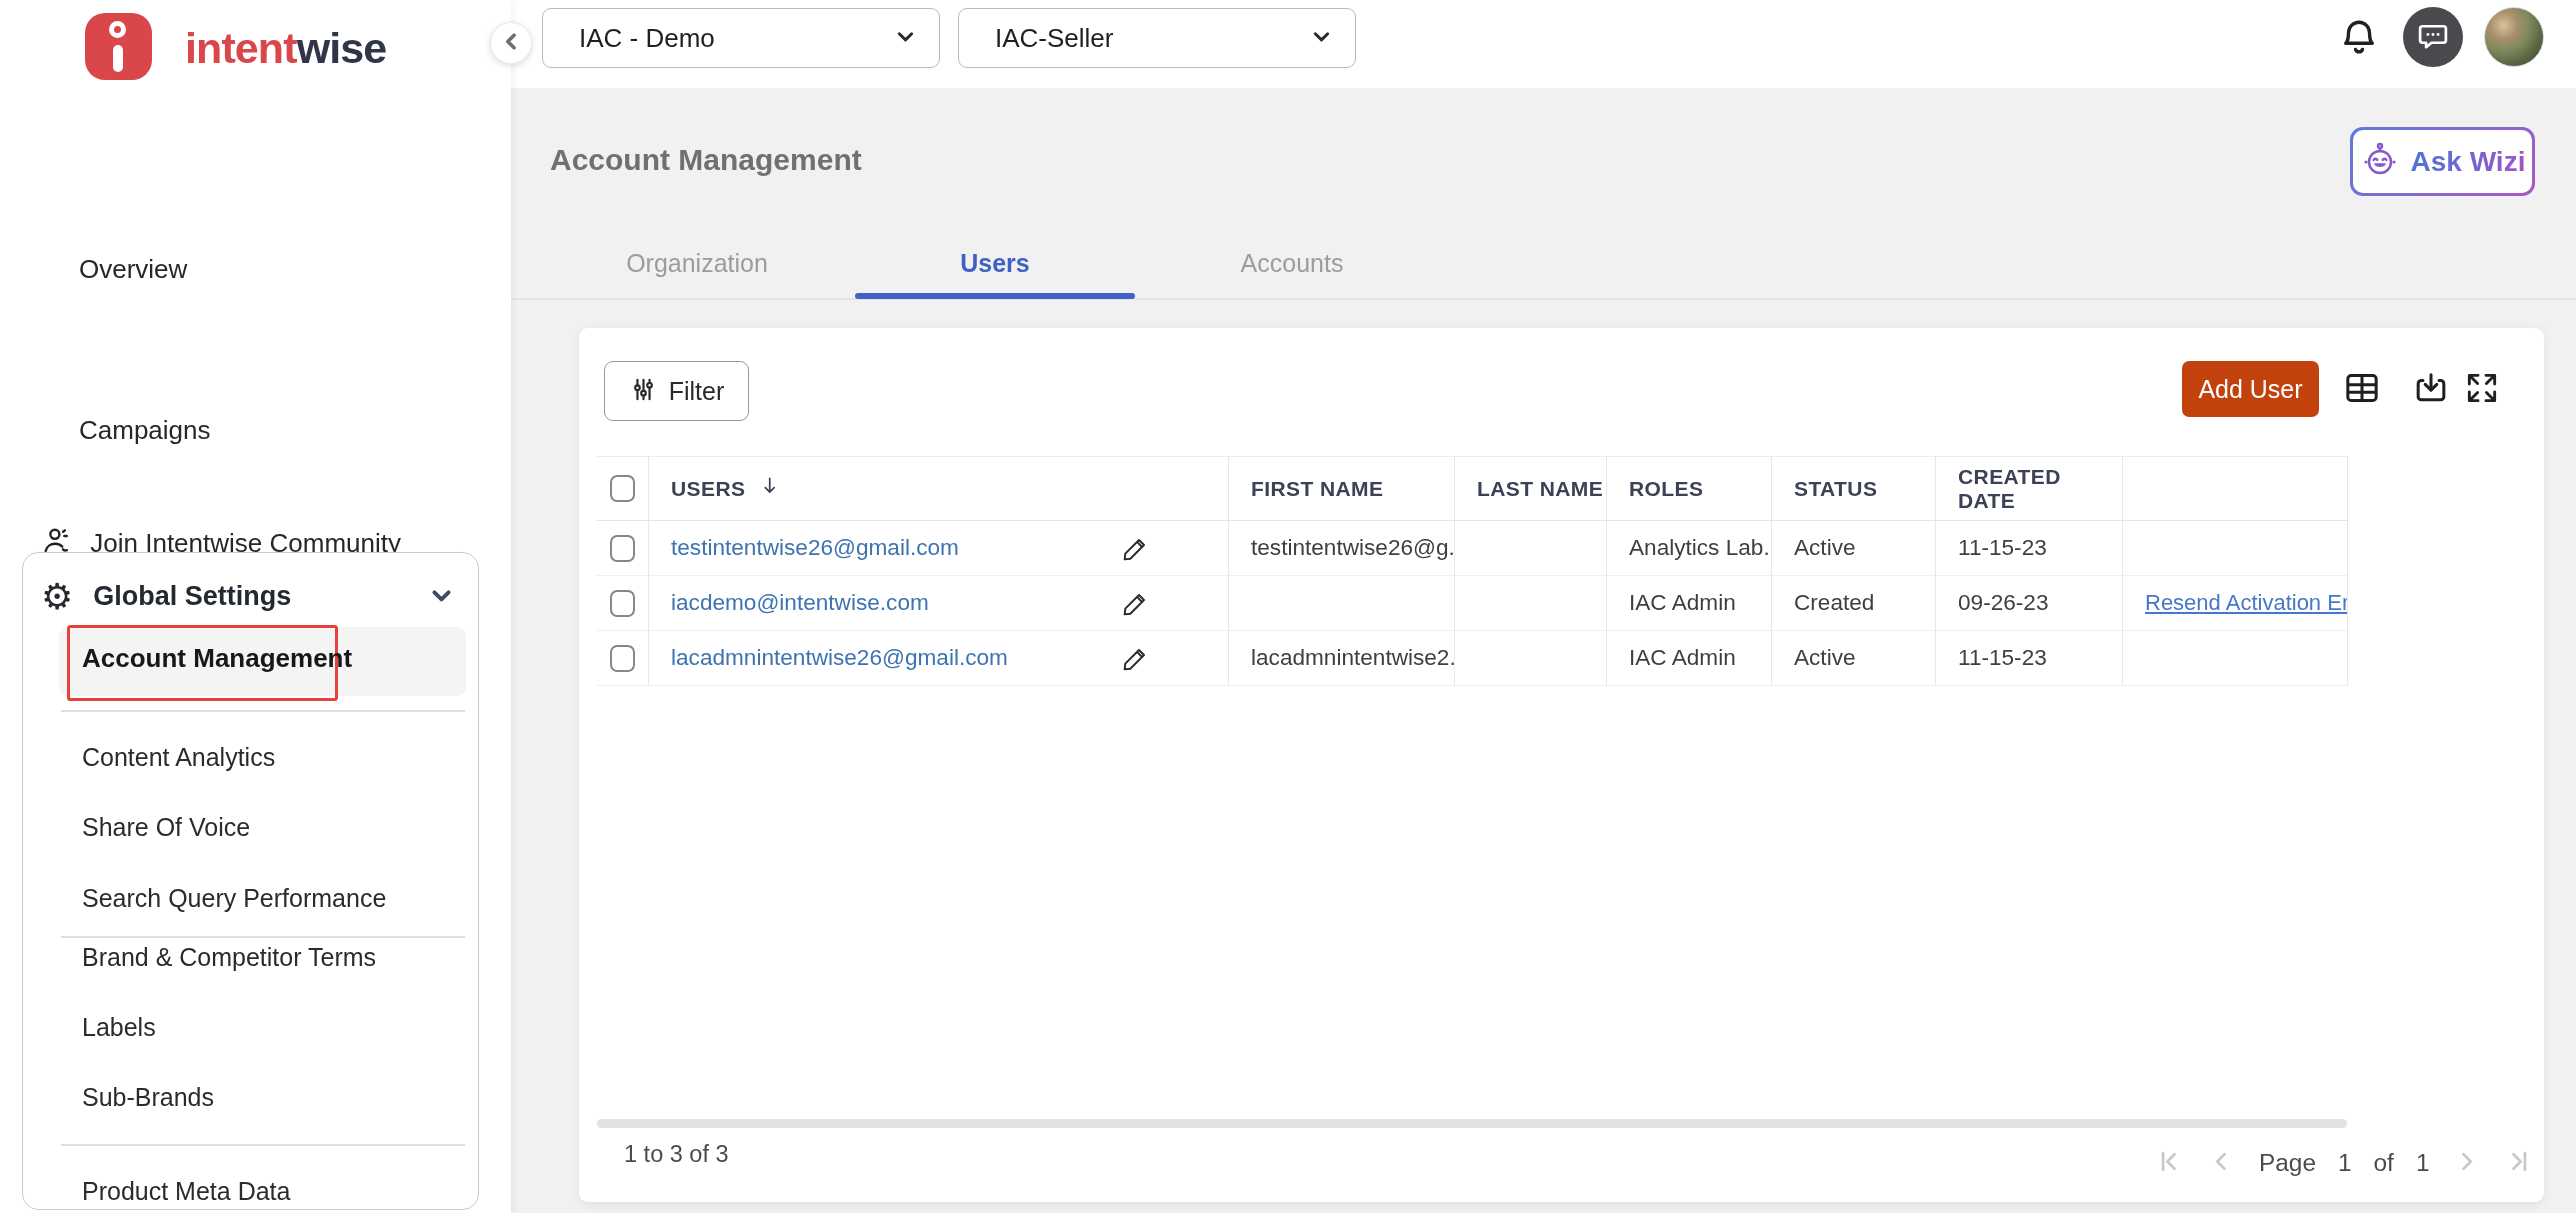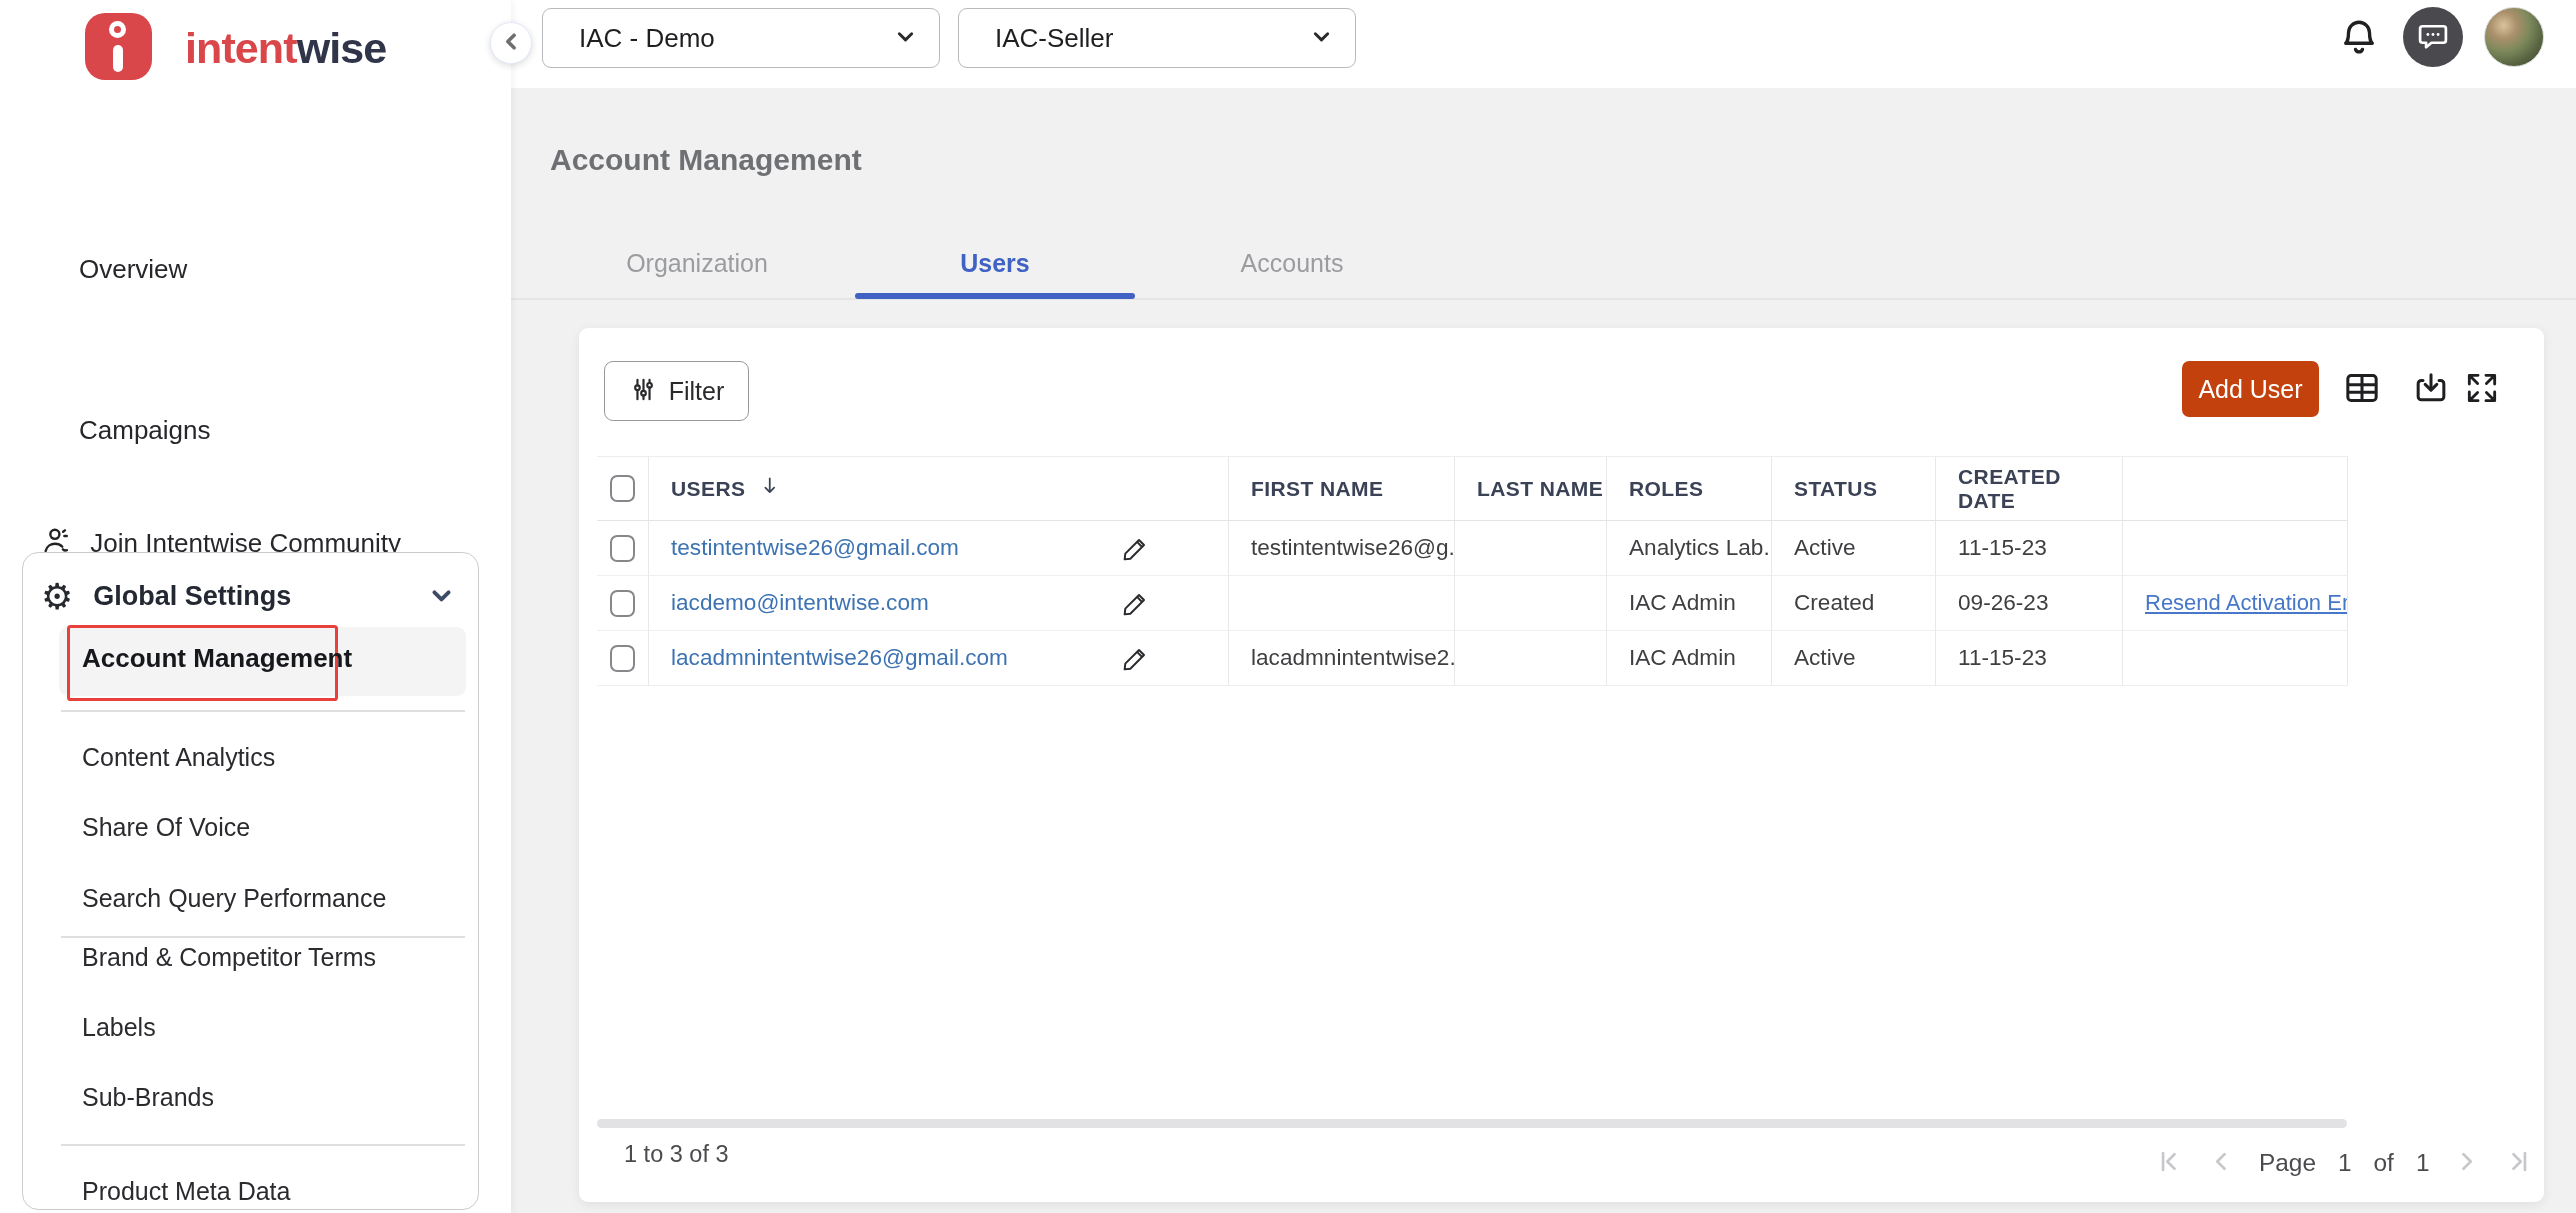--- a/index.html
+++ b/index.html
@@ -206,20 +206,35 @@
   <div class="abs collapse-btn">
     <span>
       <svg width="25" height="25" viewBox="0 0 24 24" fill="none" stroke="#6E6F73" stroke-width="3.4" stroke-linecap="round" stroke-linejoin="round">
           <path d="M14.5 6 8.5 12l6 6"></path>
         </svg>
     </span>
   </div>
 
   <div class="abs page-title">Account Management</div>
 
+  <div class="abs askwizi">
+    <div class="askwizi-inner">
+      <span>
+        <svg width="40" height="40" viewBox="0 0 24 24" fill="none" stroke="#8659CE" stroke-width="1.5" stroke-linecap="round">
+          <circle cx="12" cy="13.2" r="6.6"></circle>
+          <path d="M12 6.6V4.9"></path>
+          <circle cx="12" cy="3.6" r="1.2"></circle>
+          <path d="M8.2 11.9c.5-.9 1.7-.9 2.2 0M13.6 11.9c.5-.9 1.7-.9 2.2 0"></path>
+          <path d="M8.6 14.6c.7 2.1 6.1 2.1 6.8 0a.45.45 0 0 0-.43-.6H9a.45.45 0 0 0-.4.6z" fill="#8659CE" stroke="none"></path>
+          <path d="M3.6 13.2h.01M20.4 13.2h.01" stroke-width="1.9"></path>
+        </svg>
+      </span>
+      <span class="askwizi-text">Ask Wizi</span>
+    </div>
+  </div>
 
   <div class="abs tabline"></div>
   <div class="abs tab" style="left:697px;">Organization</div>
   <div class="abs tab active" style="left:995px;">Users</div>
   <div class="abs tab" style="left:1292px;">Accounts</div>
   <div class="abs tab-underline"></div>
 
   <div class="abs card">
 
     <div class="abs filter-btn">

